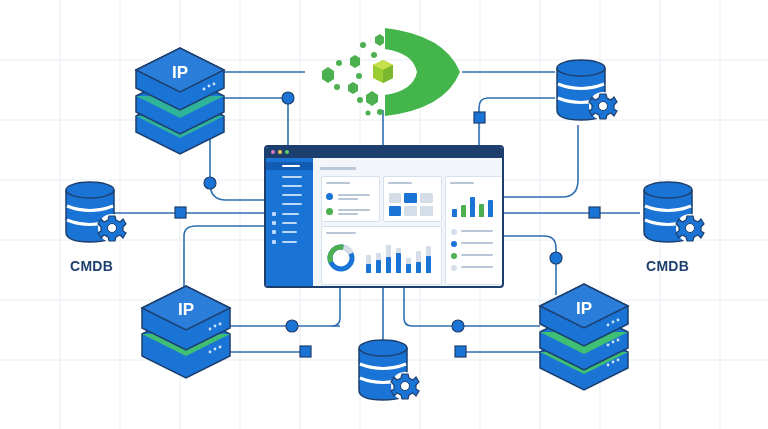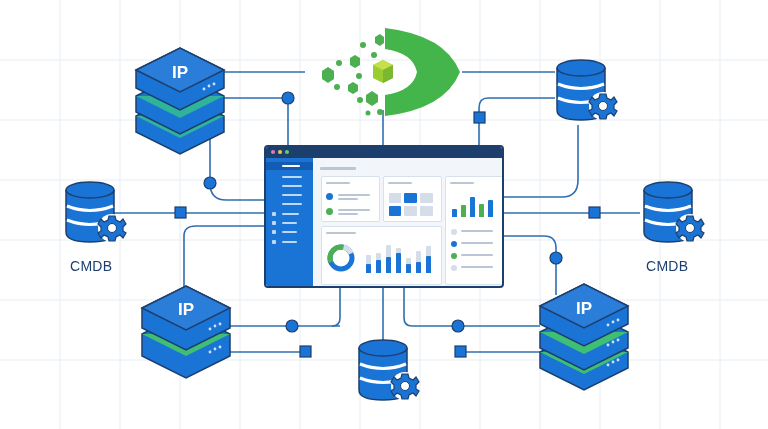--- a/index.html
+++ b/index.html
@@ -1,19 +1,19 @@
 <!DOCTYPE html>
 <html><head>
 <meta charset="utf-8">
 <style>
   html,body{margin:0;padding:0;background:#ffffff;}
   body{width:768px;height:429px;position:relative;overflow:hidden;font-family:"Liberation Sans",sans-serif;}
   .canvas{position:absolute;left:0;top:0;width:768px;height:424px;padding-left:16px;}
   svg.lines{position:absolute;left:0;top:0;}
-  .label{position:absolute;font-weight:normal;font-size:14px;color:#1d3f6e;letter-spacing:0.3px;font-family:"Liberation Sans",sans-serif;}
+  .label{position:absolute;font-weight:bold;font-size:14px;color:#1d3f6e;letter-spacing:0.3px;font-family:"Liberation Sans",sans-serif;}
   .node{position:absolute;}
   .dash{position:absolute;left:264px;top:145px;width:240px;height:143px;border-radius:4px;background:#f2f6fb;border:2px solid #1d3f6e;box-sizing:border-box;overflow:hidden;}
   .dash .titlebar{position:absolute;left:0;top:0;right:0;height:11px;background:#1d3f6e;}
   .dot{position:absolute;top:3px;width:4px;height:4px;border-radius:50%;}
   .dash .side{position:absolute;left:0;top:11px;width:47px;bottom:0;background:#1a74d6;}
   .side .row{position:absolute;left:6px;height:2px;background:#bcd8fb;border-radius:1px;}
   .side .active{position:absolute;left:0;top:4px;width:47px;height:8px;background:#135cb3;}
   .card{position:absolute;background:#ffffff;border:1px solid #d6e1ee;border-radius:2px;}
   .bar{position:absolute;bottom:0;width:5px;border-radius:1px 1px 0 0;}
   .gl{position:absolute;background:#b9c6d6;height:2px;border-radius:1px;}

